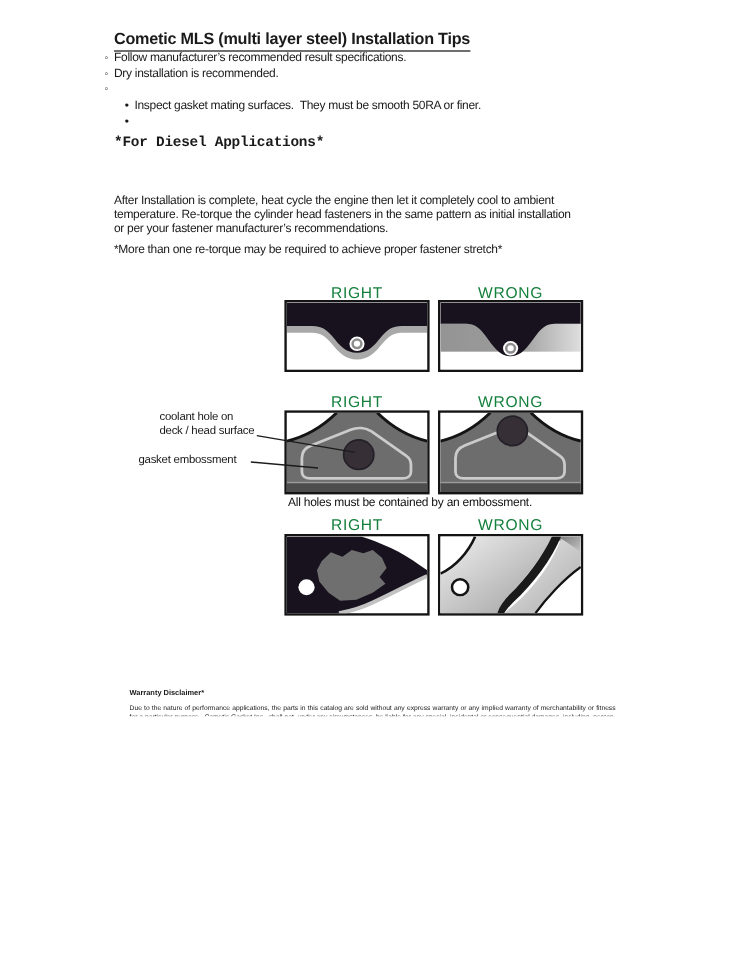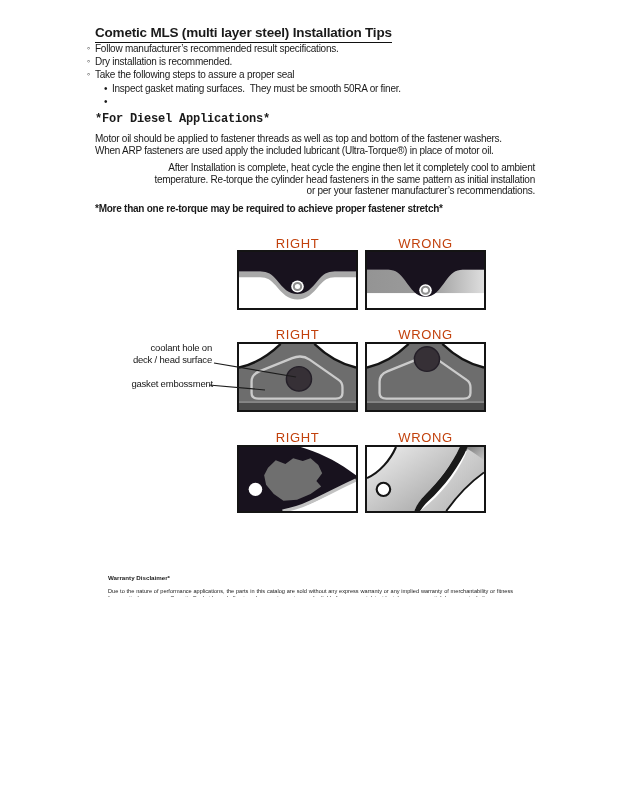--- a/index.html
+++ b/index.html
@@ -26,41 +26,41 @@
   .b-item{display:flex;}
   .b-item.sub{margin-left:17px;}
   .b-marker{width:8px;flex:0 0 8px;font-size:9px;}
   .b-item.sub .b-marker{font-size:10px;}
   .b-text{white-space:pre-wrap;}
 
   
   #diesel-heading{left:95px;top:112px;font-size:12px;font-weight:bold;letter-spacing:-0.2px;font-family:Liberation Mono, monospace;}
   .para{left:95px;width:440px;font-size:10px;line-height:11.7px;letter-spacing:-0.25px;white-space:pre-line;}
   #diesel-p1{top:133px;}
-  #diesel-p2{top:162px;text-align:right;}
-  #retorque-note{top:203px;font-weight:bold;}
-
-  
-  .rw-label{width:121px;text-align:center;font-size:13px;letter-spacing:0.6px;color:#c2410c;}
+  #diesel-p2{top:162px;}
+  #retorque-note{top:203px;}
+
+  
+  .rw-label{width:121px;text-align:center;font-size:13px;letter-spacing:0.6px;color:#15803d;}
   .panel{width:121px;border:2px solid var(--panel-border);box-sizing:border-box;background:#fff;}
   .panel svg{display:block;width:100%;height:100%;}
   .caption{font-size:10px;letter-spacing:-0.2px;color:#111;line-height:12px;white-space:pre-line;}
 
   .col1{left:237px;} .col2{left:365px;}
   .r1-label{top:236px;} .r1-panel{top:250px;height:60px;}
   #caption-1{left:237px;top:313px;}
   .r2-label{top:327px;} .r2-panel{top:342px;height:70px;}
   #caption-2{left:240px;top:414px;}
   .r3-label{top:430px;} .r3-panel{top:445px;height:68px;}
   #caption-3{left:237px;top:516px;}
 
   
-  .annot{font-size:9.5px;letter-spacing:-0.2px;line-height:11.5px;text-align:right;color:#161616;white-space:pre-line;}
+  .annot{font-size:9.5px;letter-spacing:-0.2px;line-height:11.5px;color:#161616;white-space:pre-line;}
   #annot-coolant{right:406px;top:342px;}
-  #annot-emboss{right:405px;top:378px;}
+  #annot-emboss{right:421px;top:378px;}
   #leader-lines{left:0;top:0;width:618px;height:800px;pointer-events:none;z-index:5;}
 
   
   #warranty{left:108px;top:574px;width:405px;}
   #warranty-heading{font-size:6.2px;font-weight:bold;margin:0 0 7px 0;}
   .w-para{font-size:5.6px;line-height:6.6px;margin:0 0 6px 0;text-align:justify;white-space:pre-wrap;}
 
   
   #footer-code{left:386px;top:762px;font-size:12.5px;letter-spacing:0.2px;color:#8b5cf6;}
 </style>
@@ -79,39 +79,36 @@
           <span class="b-text">Follow manufacturer’s recommended result specifications.</span>
         </div>
 
         <div class="b-item">
           <span class="b-marker">◦</span>
           <span class="b-text">Dry installation is recommended.</span>
         </div>
 
         <div class="b-item">
           <span class="b-marker">◦</span>
-          <span class="b-text">Take the following steps to assure a proper seal</span>
         </div>
       </div>
     <div>
 
         <div class="b-item sub">
           <span class="b-marker">•</span>
           <span class="b-text">Inspect gasket mating surfaces.  They must be smooth 50RA or finer.</span>
         </div>
 
         <div class="b-item sub">
           <span class="b-marker">•</span>
         </div>
       </div>
   </div>
 
   <div id="diesel-heading" class="abs">*For Diesel Applications*</div>
-  <div id="diesel-p1" class="abs para">Motor oil should be applied to fastener threads as well as top and bottom of the fastener washers.
-When ARP fasteners are used apply the included lubricant (Ultra-Torque®) in place of motor oil.</div>
   <div id="diesel-p2" class="abs para">After Installation is complete, heat cycle the engine then let it completely cool to ambient
 temperature. Re-torque the cylinder head fasteners in the same pattern as initial installation
 or per your fastener manufacturer’s recommendations.</div>
   <div id="retorque-note" class="abs para">*More than one re-torque may be required to achieve proper fastener stretch*</div>
 
   <div class="abs rw-label col1 r1-label">RIGHT</div>
   <div class="abs rw-label col2 r1-label">WRONG</div>
 
   <div class="abs panel col1 r1-panel">
     <svg viewBox="0 0 121 60" preserveAspectRatio="none">
@@ -169,20 +166,21 @@
       <rect x="0" y="62.4" width="121" height="7.6" fill="#4d4d4d"></rect>
       <path d="M0,0 H43 C31,12 17,21 0,25 Z" fill="#ffffff"></path>
       <path d="M43,0 C31,12 17,21 0,25" fill="none" stroke="#141414" stroke-width="2.6"></path>
       <path d="M121,0 H78 C90,12 104,21 121,25 Z" fill="#ffffff"></path>
       <path d="M78,0 C90,12 104,21 121,25" fill="none" stroke="#141414" stroke-width="2.6"></path>
       <path d="M13,52 L13,40 C13,35 16,31 21,29 L55,15 C61,12.5 68,13 73,16.5 L103,38 C106,40 107,43 107,46 L107,52 C107,56 104,58 100,58 L20,58 C16,58 13,56 13,52 Z" fill="none" stroke="var(--embossment-line)" stroke-width="2.4"></path>
       <circle cx="62" cy="16" r="13" fill="var(--hole)" stroke="#241f28" stroke-width="1.5"></circle>
     </svg>
   </div>
 
+  <div id="caption-2" class="abs caption">All holes must be contained by an embossment.</div>
 
   <div class="abs rw-label col1 r3-label">RIGHT</div>
   <div class="abs rw-label col2 r3-label">WRONG</div>
 
   <div class="abs panel col1 r3-panel">
     <svg viewBox="0 0 121 68" preserveAspectRatio="none">
       <rect width="121" height="68" fill="#ffffff"></rect>
       <path d="M0,0 H64 C80,5 100,14 114,25 L121,30 L121,36 C107,42 90,52 76,59 C66,64 55,66 47,68 L0,68 Z" fill="var(--diagram-dark)"></path>
       <path d="M121,35 C106,42 88,52 73,59 C63,64 53,66.5 45,68" fill="none" stroke="#c2c2c2" stroke-width="3.5"></path>
       <path d="M30,22 L38,14 L48,18 L56,12 L66,15 L74,12 L82,19 L86,28 L80,36 L85,42 L74,50 L60,56 L46,57 L36,50 L28,40 L26,30 Z" fill="#6f6f6f"></path>

